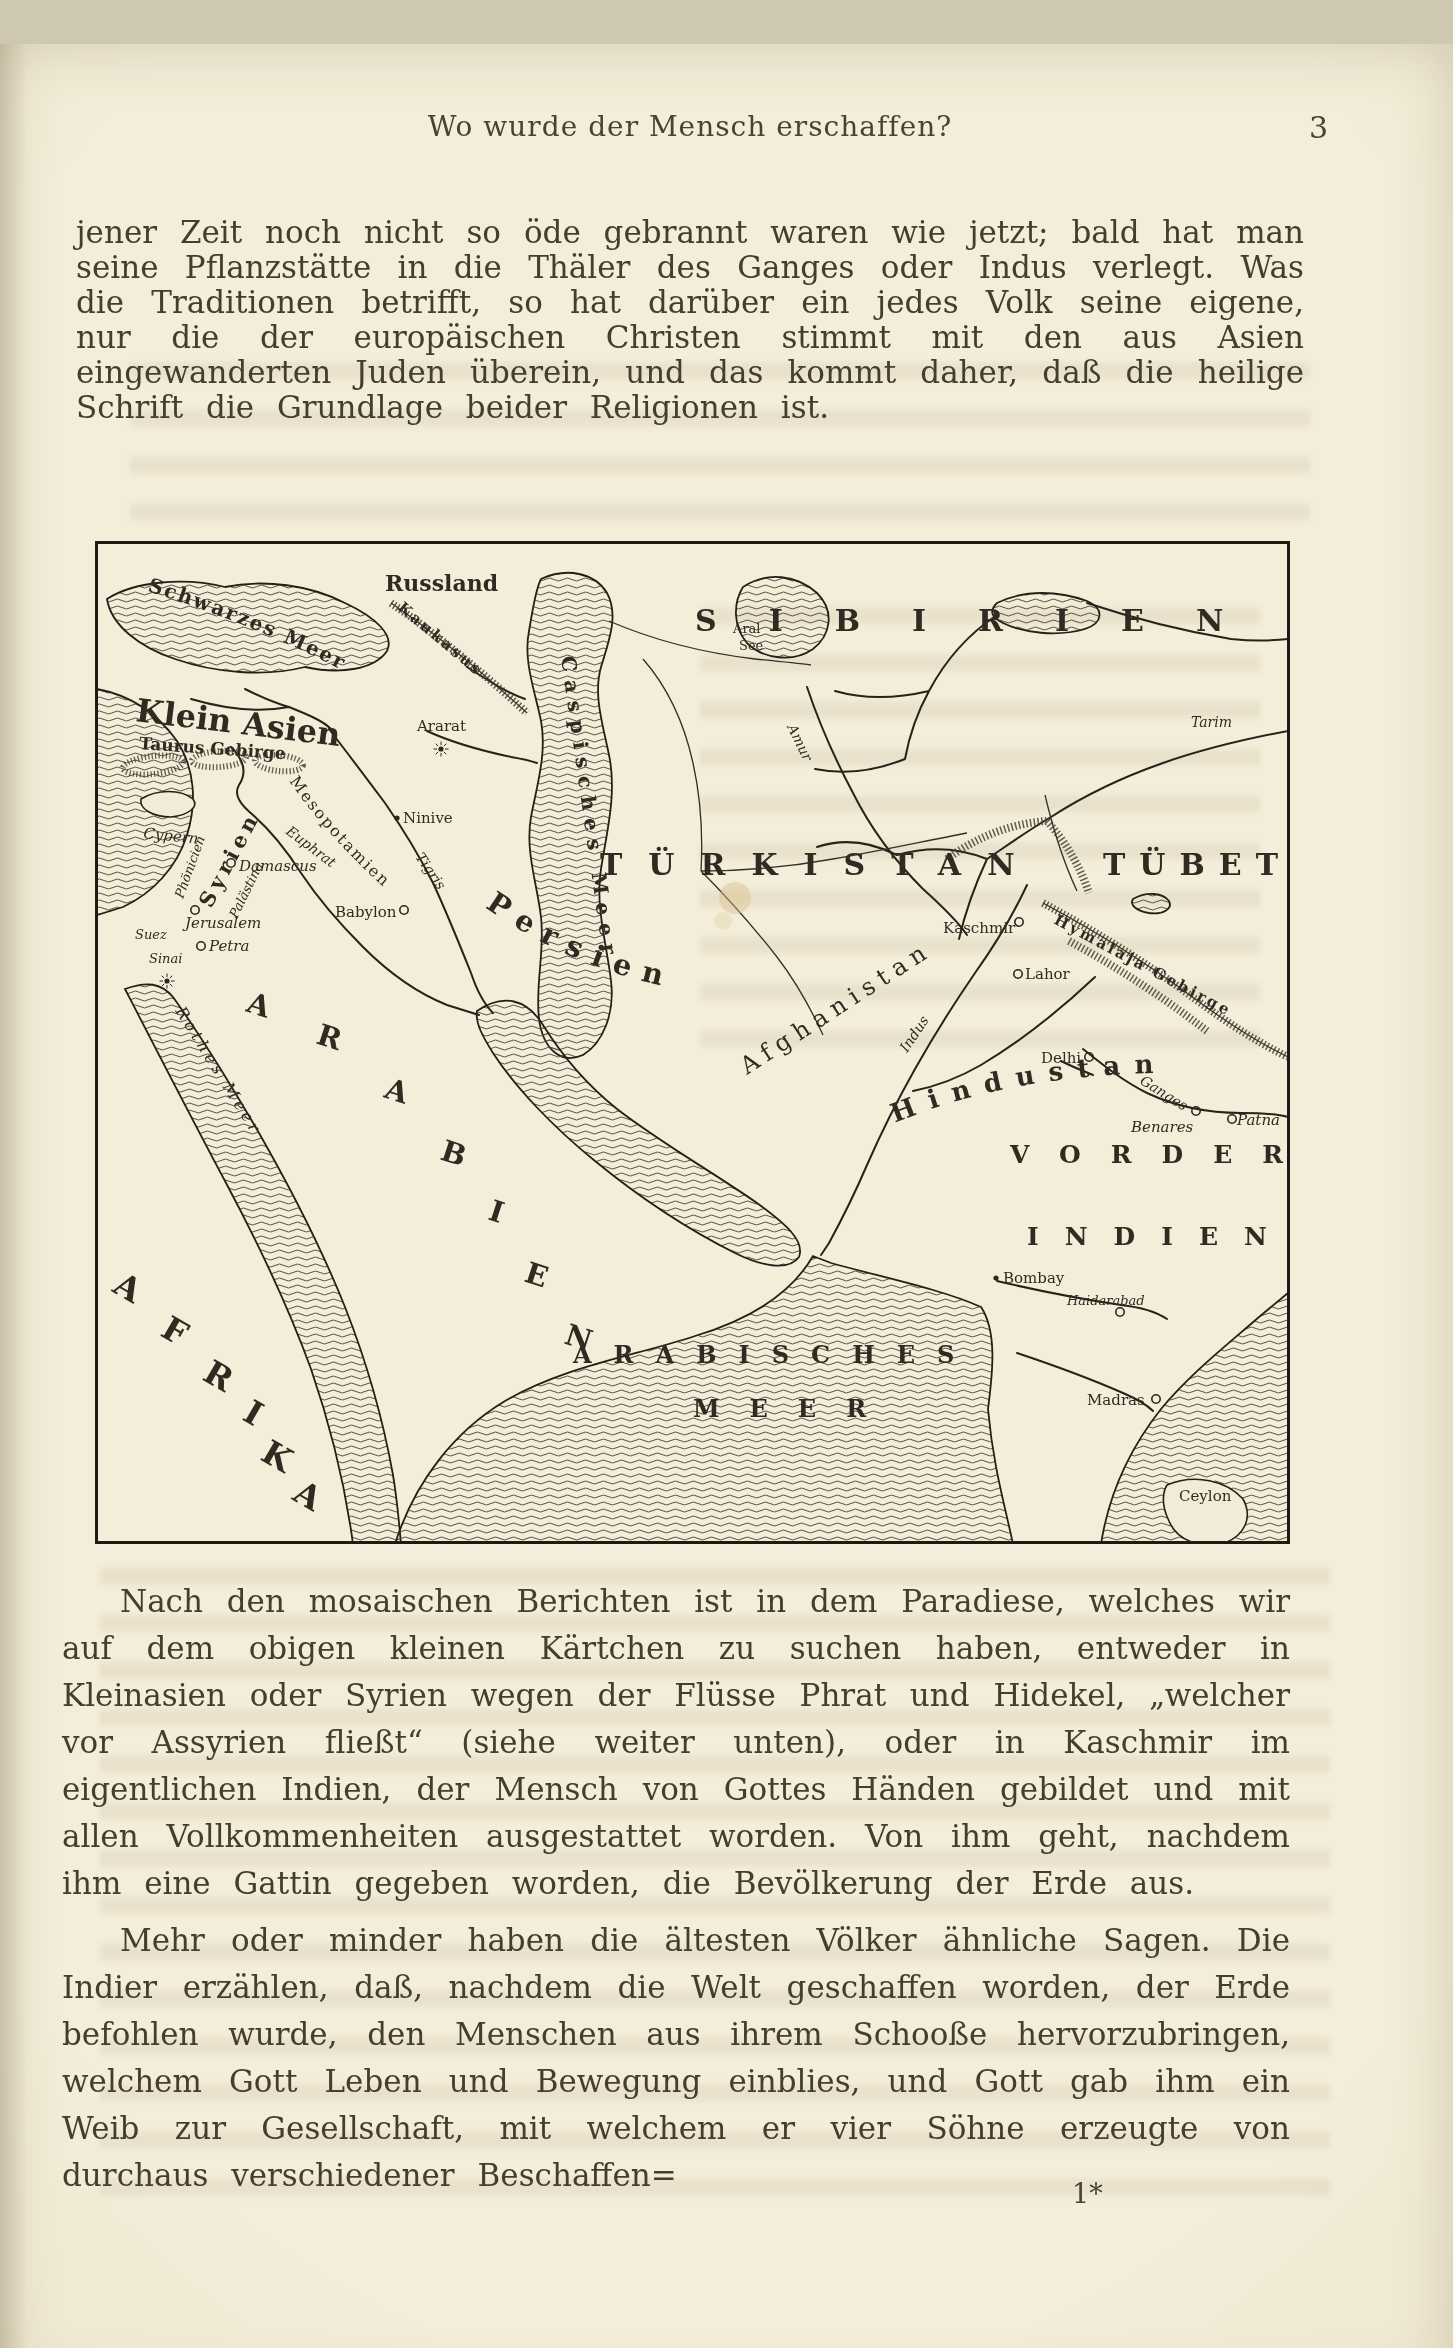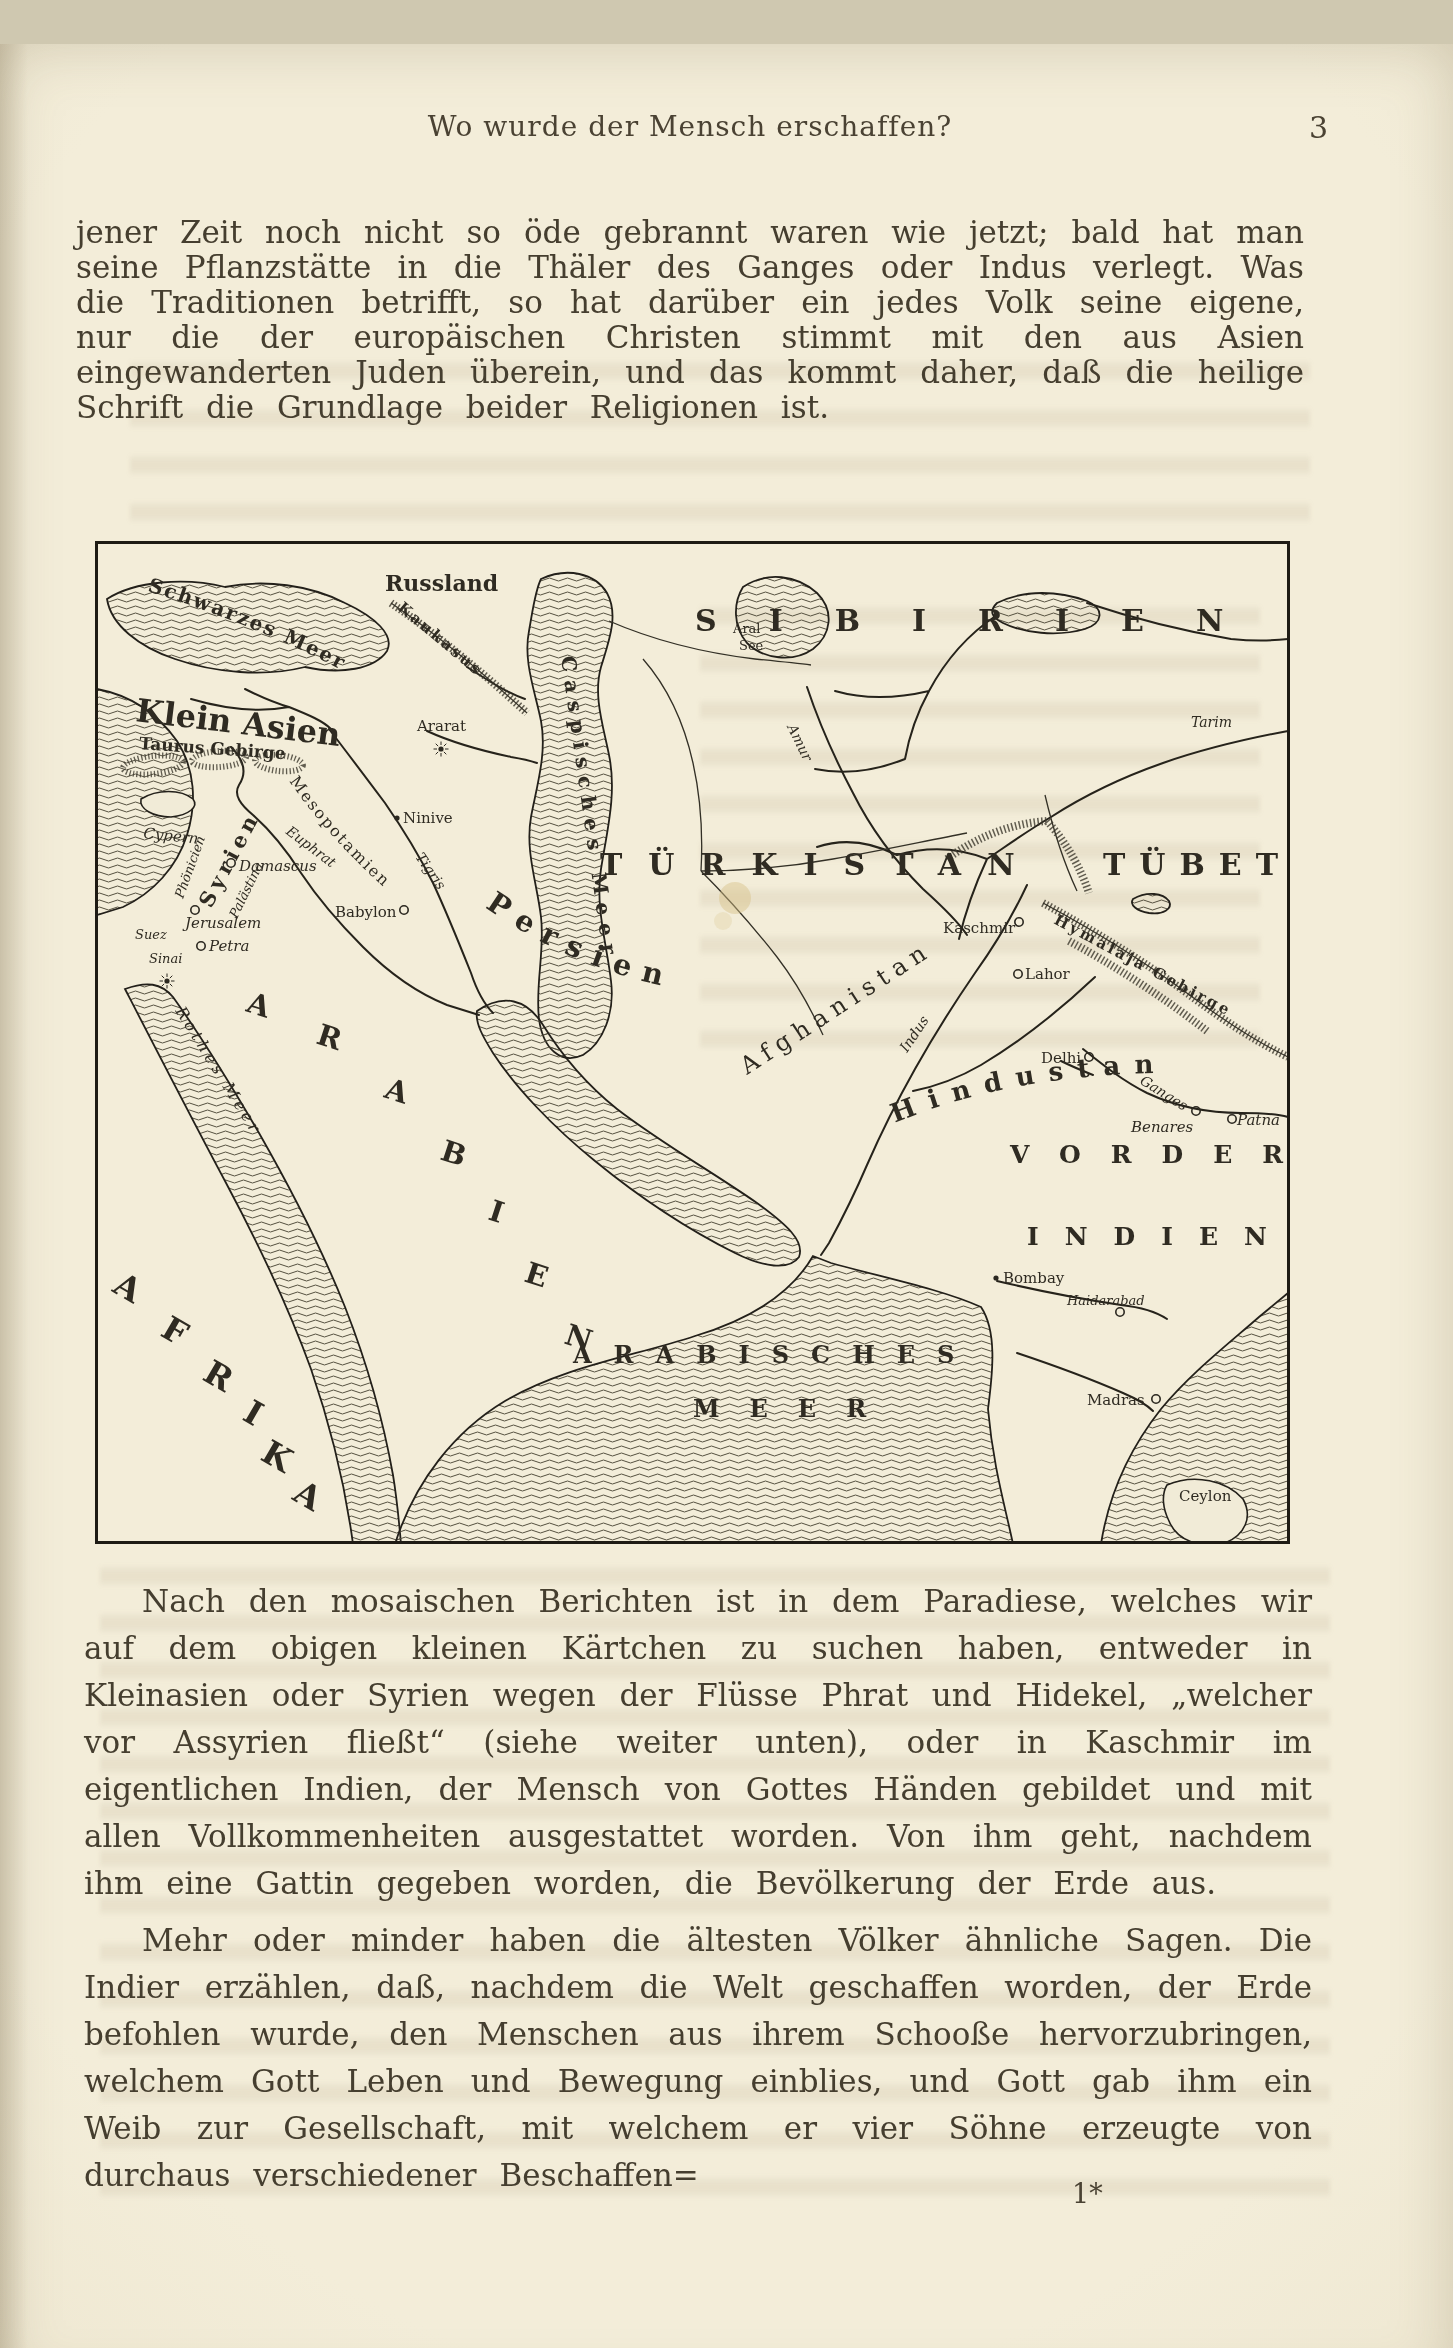--- a/index.html
+++ b/index.html
@@ -14,21 +14,21 @@
     margin-top: 44px;
   }
   .ghost{position:absolute;pointer-events:none;filter:blur(2px);
     background:repeating-linear-gradient(180deg, rgba(146,130,95,0) 0 16px, rgba(146,130,95,.10) 22px 32px, rgba(146,130,95,0) 38px 47px);}
   .hdr{position:absolute;top:66px;left:76px;width:1228px;height:44px;}
   .hdr .title{display:block;text-align:center;font-size:28px;letter-spacing:1px;color:#4a4233;}
   .hdr .pnum{position:absolute;right:-24px;top:0;font-size:30px;color:#4a4233;}
   .par{position:absolute;left:76px;width:1228px;font-size:31px;line-height:35px;
        text-align:justify;word-spacing:13px;color:#453e2f;}
   .p1{top:140px;}
-  .lower{position:absolute;left:84px;top:1534px;width:1228px;}
+  .lower{position:absolute;left:62px;top:1534px;width:1228px;}
   .lower p{font-size:31px;line-height:47px;text-align:justify;word-spacing:13px;margin:0 0 10px 0;text-indent:58px;color:#453e2f;}
   .sig{position:absolute;left:1072px;top:2134px;font-size:27px;color:#4a4233;}
   .mapfig{position:absolute;left:95px;top:497px;width:1195px;height:1003px;margin:0;}
   svg{display:block;}
   
   .ml{font-family:"DejaVu Serif", serif;fill:#2f2b22;}
   .t-region{font-size:30px;font-weight:700;}
   .t-region2{font-size:25px;font-weight:700;}
   .t-sea-big{font-size:24px;font-weight:700;}
   .t-area-xl{font-size:32px;font-weight:700;}

